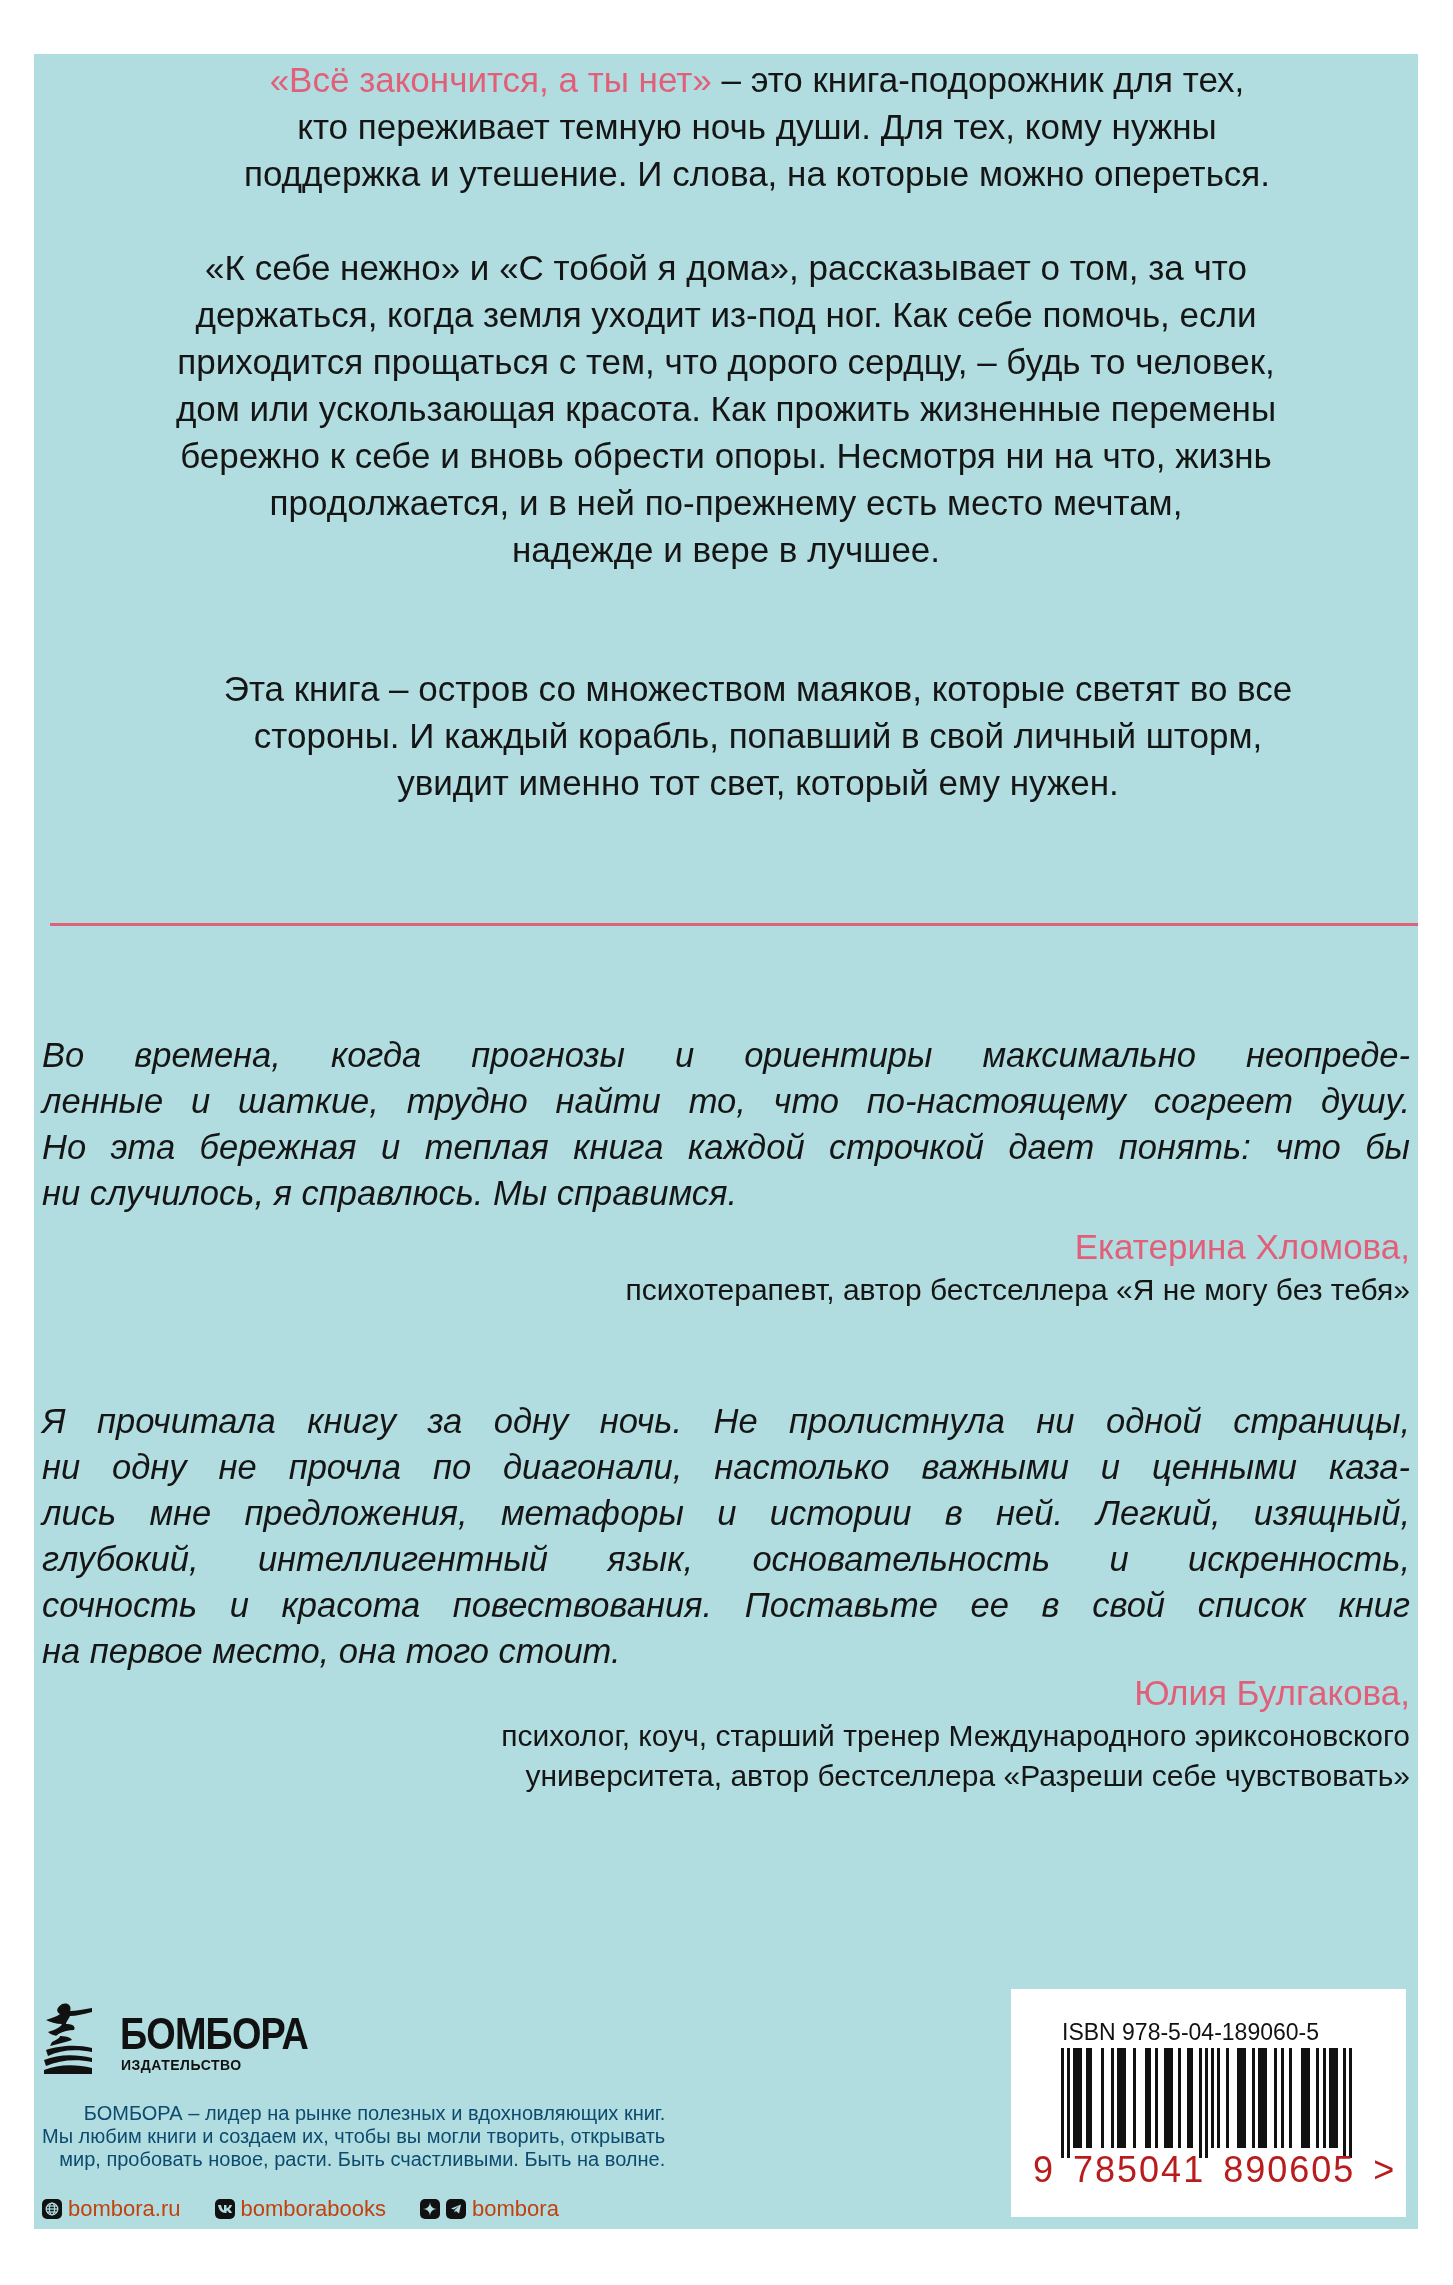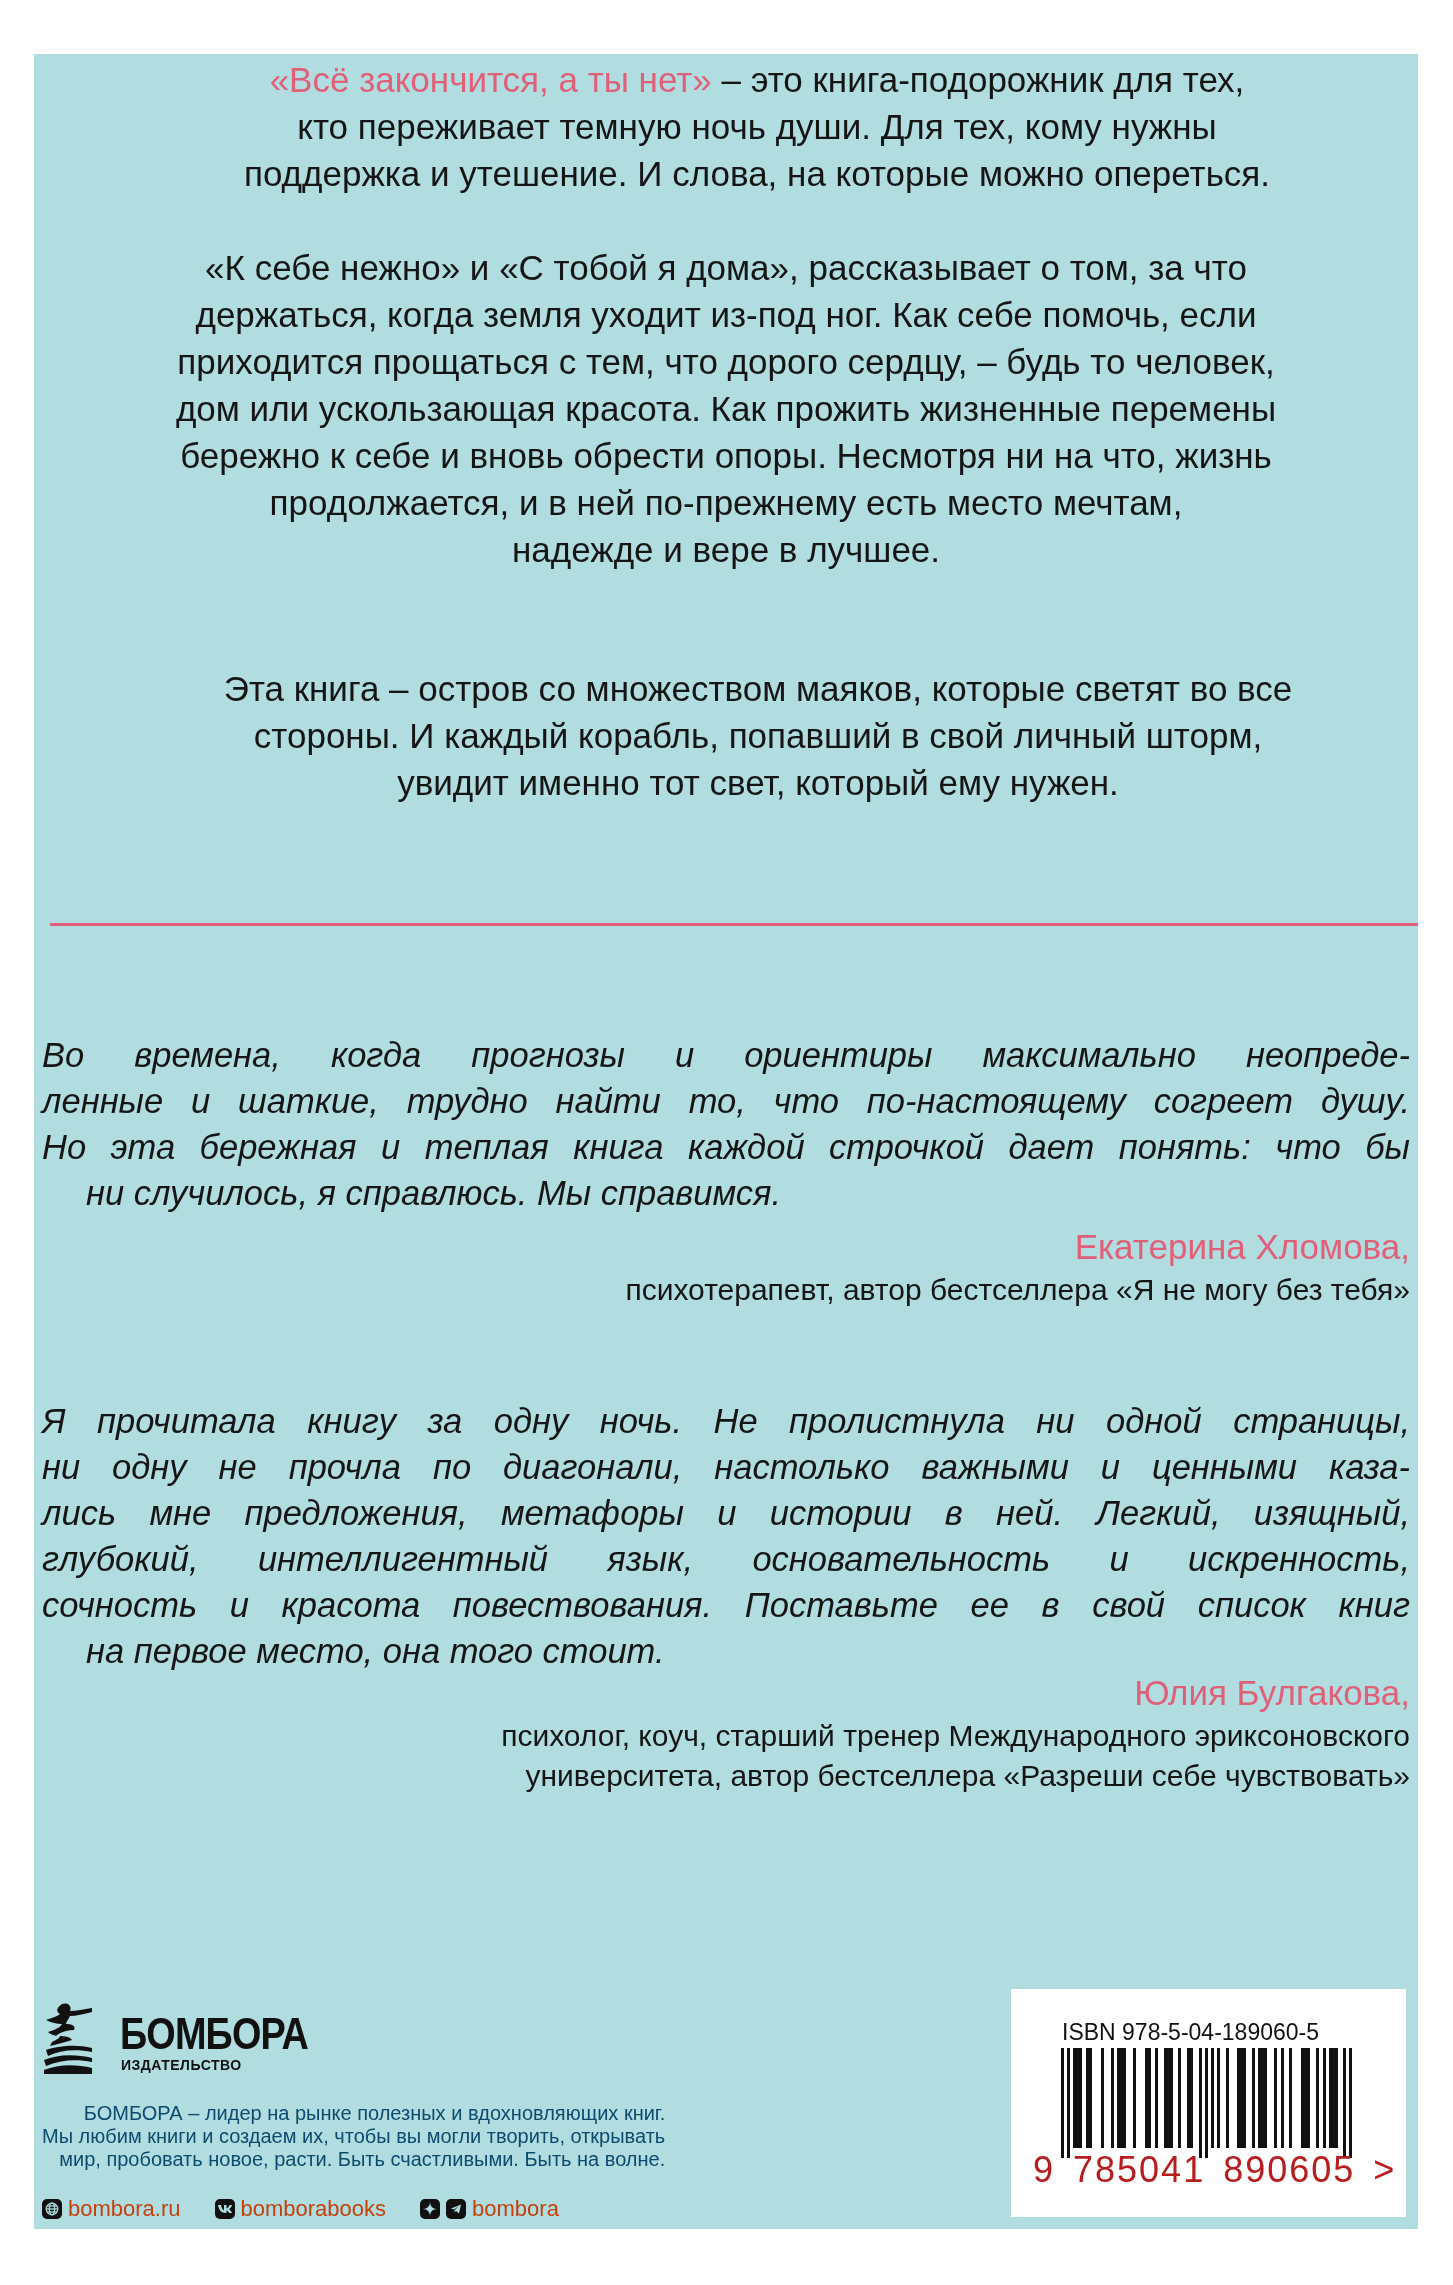--- a/index.html
+++ b/index.html
@@ -15,21 +15,21 @@
   .intro .para3 { position: absolute; top: 611px; left: 0; width: 1384px; margin-left: 32px; }
   .accent { color: #e0607a; }
   .line { display: block; white-space: nowrap; }
 
   .divider { position: absolute; left: 16px; top: 869px; width: 1368px; height: 3px;
              background: #e0607a; }
 
   .review { position: absolute; left: 8px; width: 1368px; font-style: italic;
             font-size: 34.5px; line-height: 46px; }
   .review .qline { display: block; text-align: justify; text-align-last: justify; white-space: nowrap; }
-  .review .qline.last { text-align-last: left; margin-left: 44px; }
+  .review .qline.last { text-align-last: left; }
   .review1 { top: 978px; }
   .review2 { top: 1344px; }
 
   .author { position: absolute; right: 8px; text-align: right; }
   .author-name { display: block; color: #e0607a; font-size: 35px; line-height: 46px; }
   .author-desc { display: block; font-size: 30px; line-height: 40px; }
   .author1 { top: 1170px; }
   .author2 { top: 1616px; }
 
   .logo { position: absolute; left: 8px; top: 1948px; width: 300px; height: 80px; }

